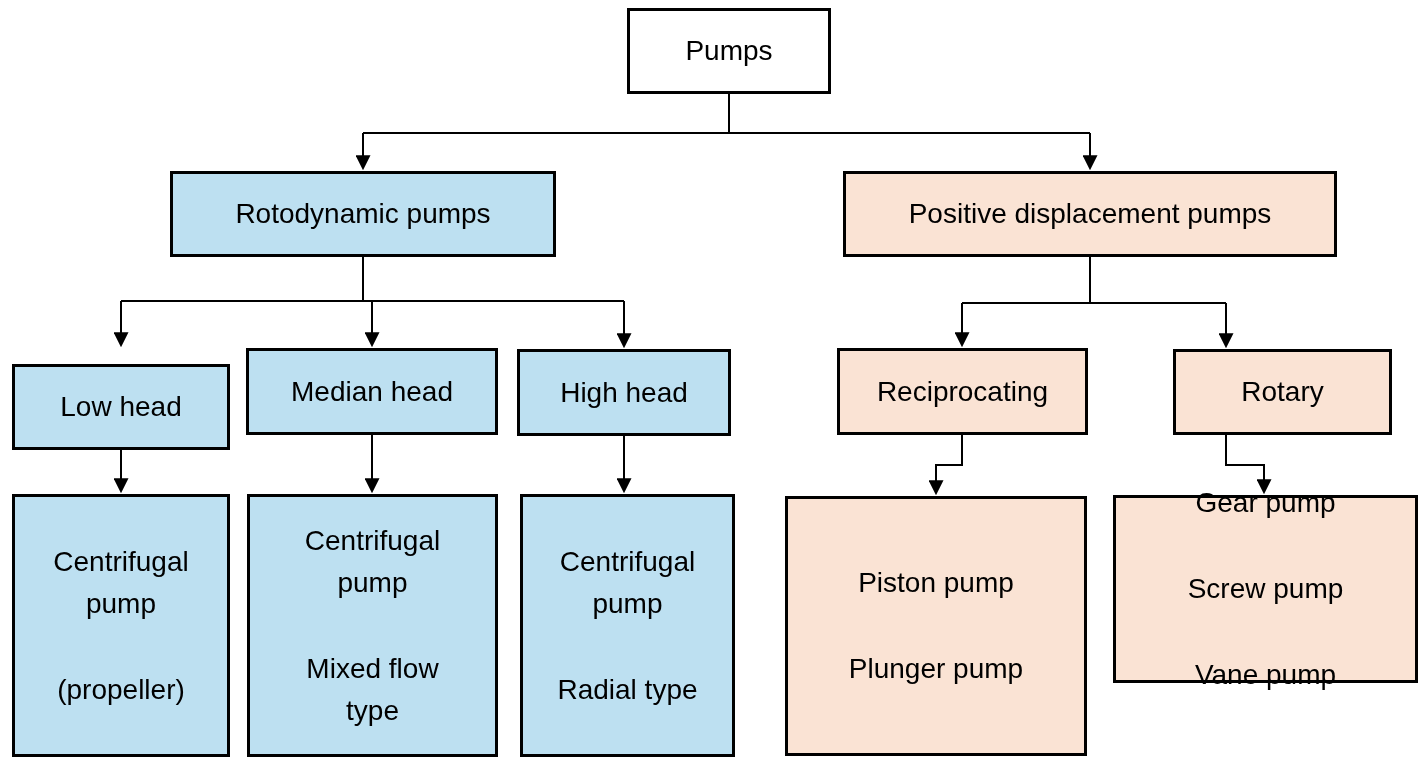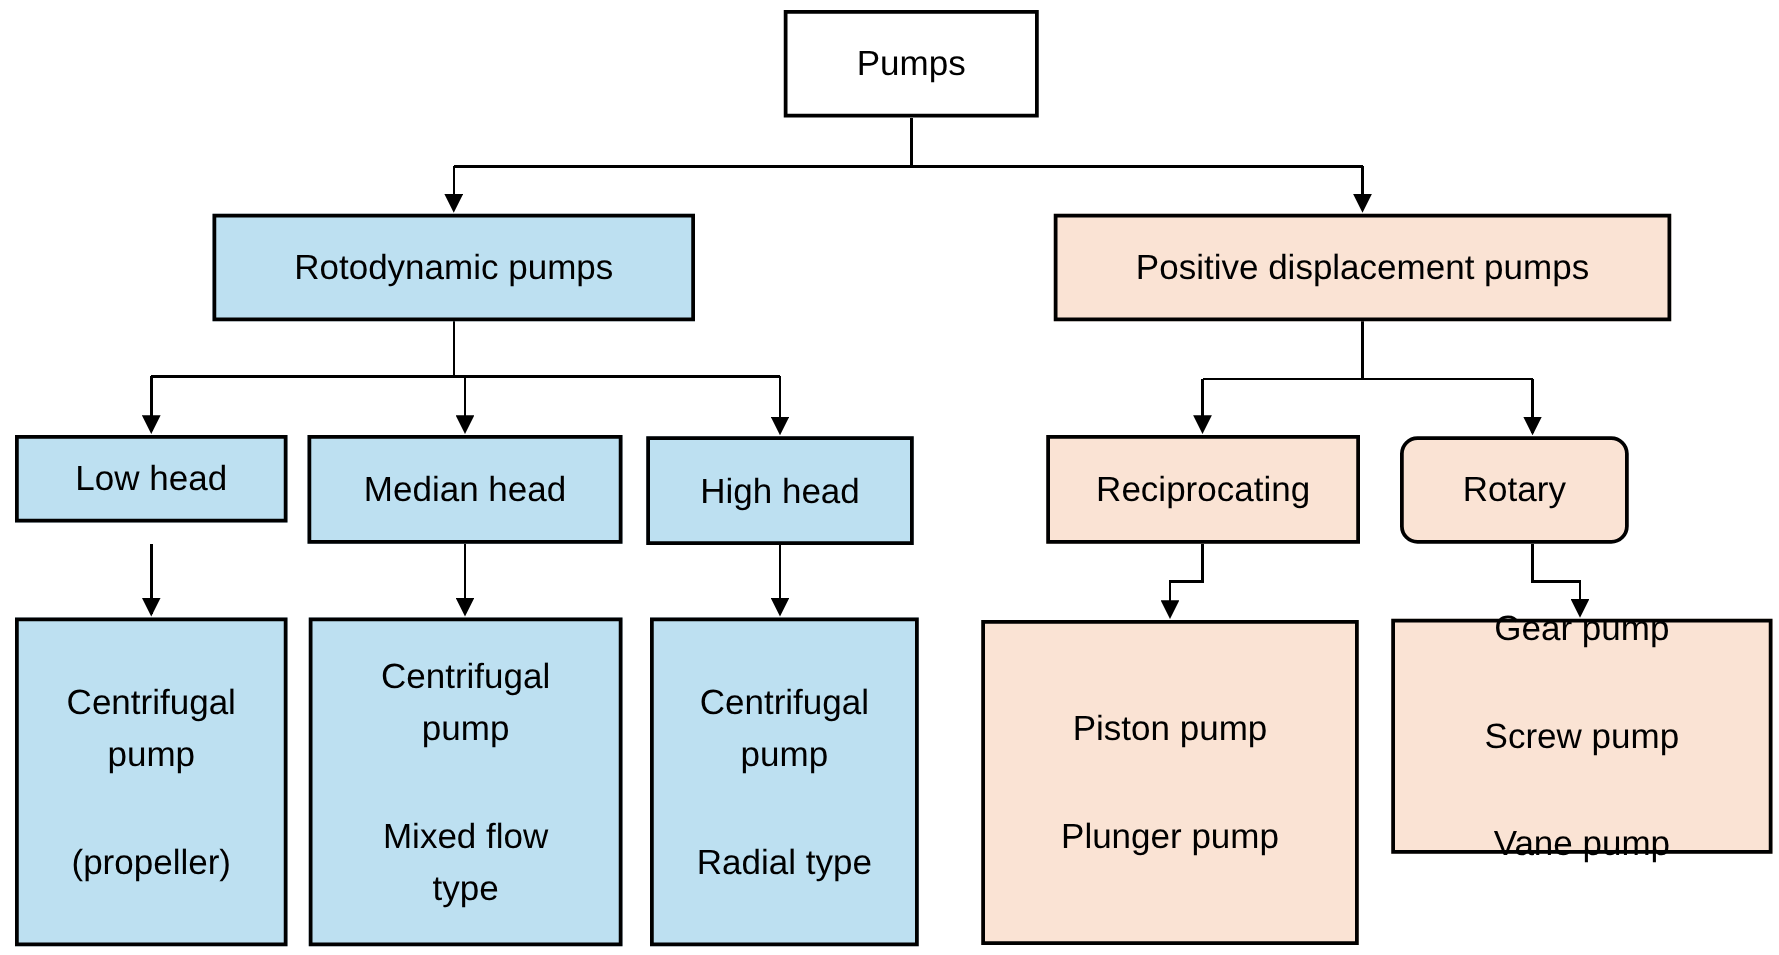--- a/index.html
+++ b/index.html
@@ -49,25 +49,25 @@
     line-height:42px;
     color:var(--text);
   }
   .blue{background:var(--blue);}
   .peach{background:var(--peach);}
   .leaf{gap:44px;}
 
   #n-root   {left:627px; top:8px;   width:204px; height:86px; background:var(--root-fill);}
   #n-roto   {left:170px; top:171px; width:386px; height:86px;}
   #n-pos    {left:843px; top:171px; width:494px; height:86px;}
-  #n-low    {left:12px;  top:348px; width:218px; height:70px;}
+  #n-low    {left:12px;  top:364px; width:218px; height:86px;}
   #n-median {left:246px; top:348px; width:252px; height:87px;}
   #n-high   {left:517px; top:349px; width:214px; height:87px;}
   #n-recip  {left:837px; top:348px; width:251px; height:87px;}
-  #n-rotary {left:1120px;top:349px; width:183px; height:86px;border-radius:14px;}
+  #n-rotary {left:1173px;top:349px; width:219px; height:86px;}
   #n-lowt   {left:12px;  top:494px; width:218px; height:263px; padding:0 16px;}
   #n-mediant{left:247px; top:494px; width:251px; height:263px; padding:0 28px;}
   #n-hight  {left:520px; top:494px; width:215px; height:263px; padding:0 20px;}
   #n-recipt {left:785px; top:496px; width:302px; height:260px; padding:14px 10px;}
   #n-rotaryt{left:1113px;top:495px; width:305px; height:188px; padding:0 10px;}
 </style>
 </head>
 <body>
 
 <div class="canvas">

